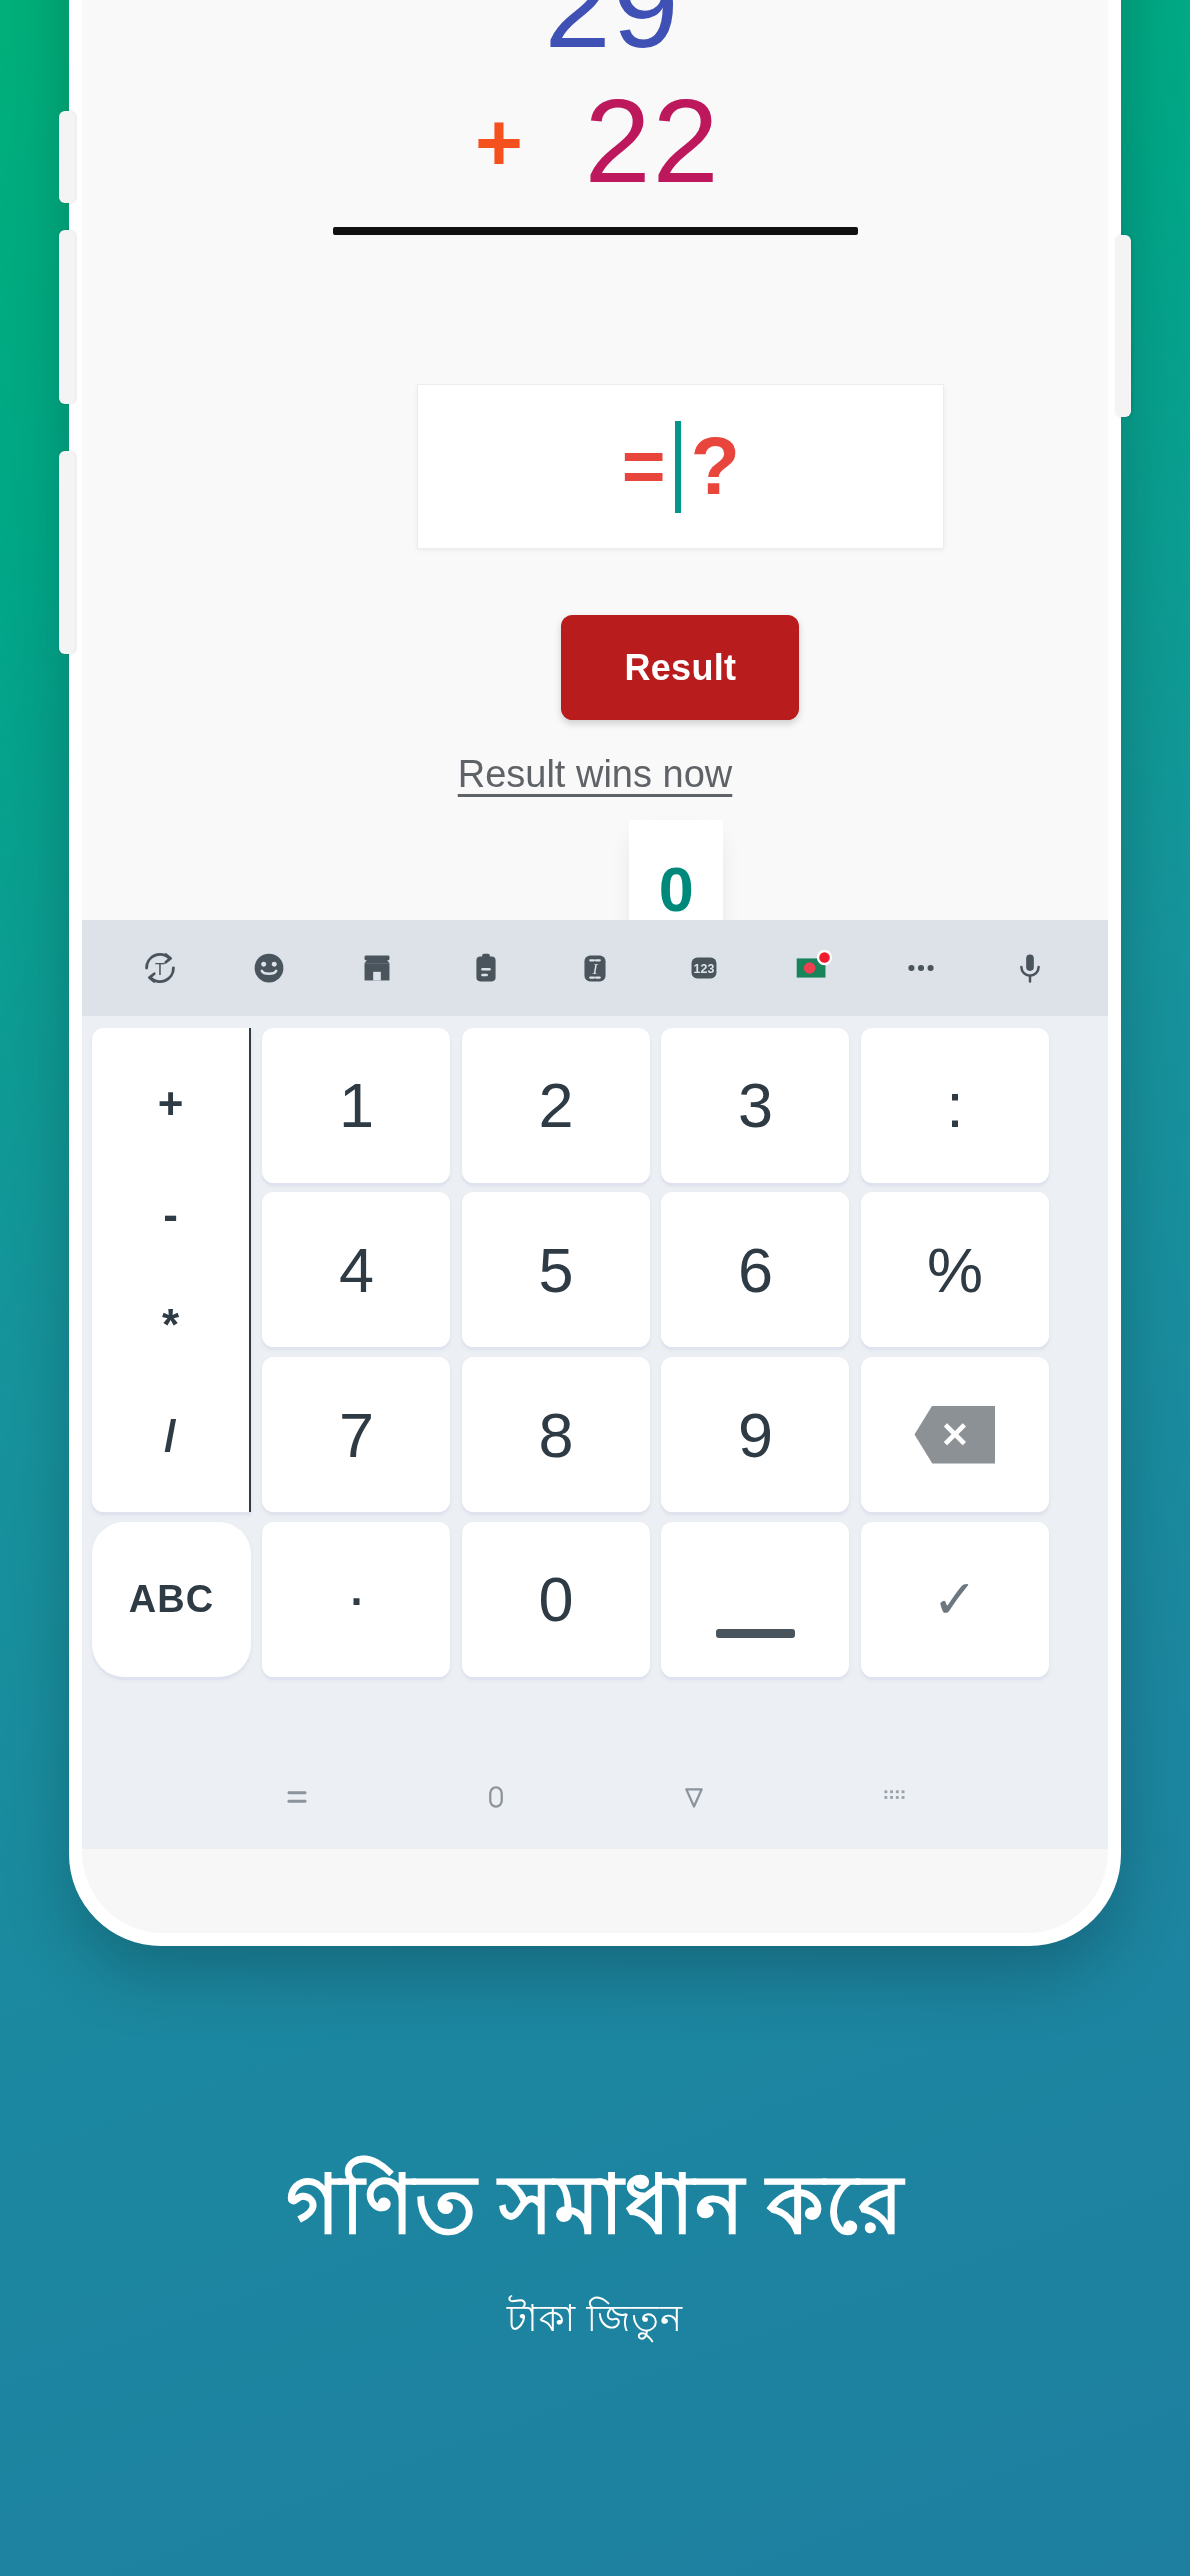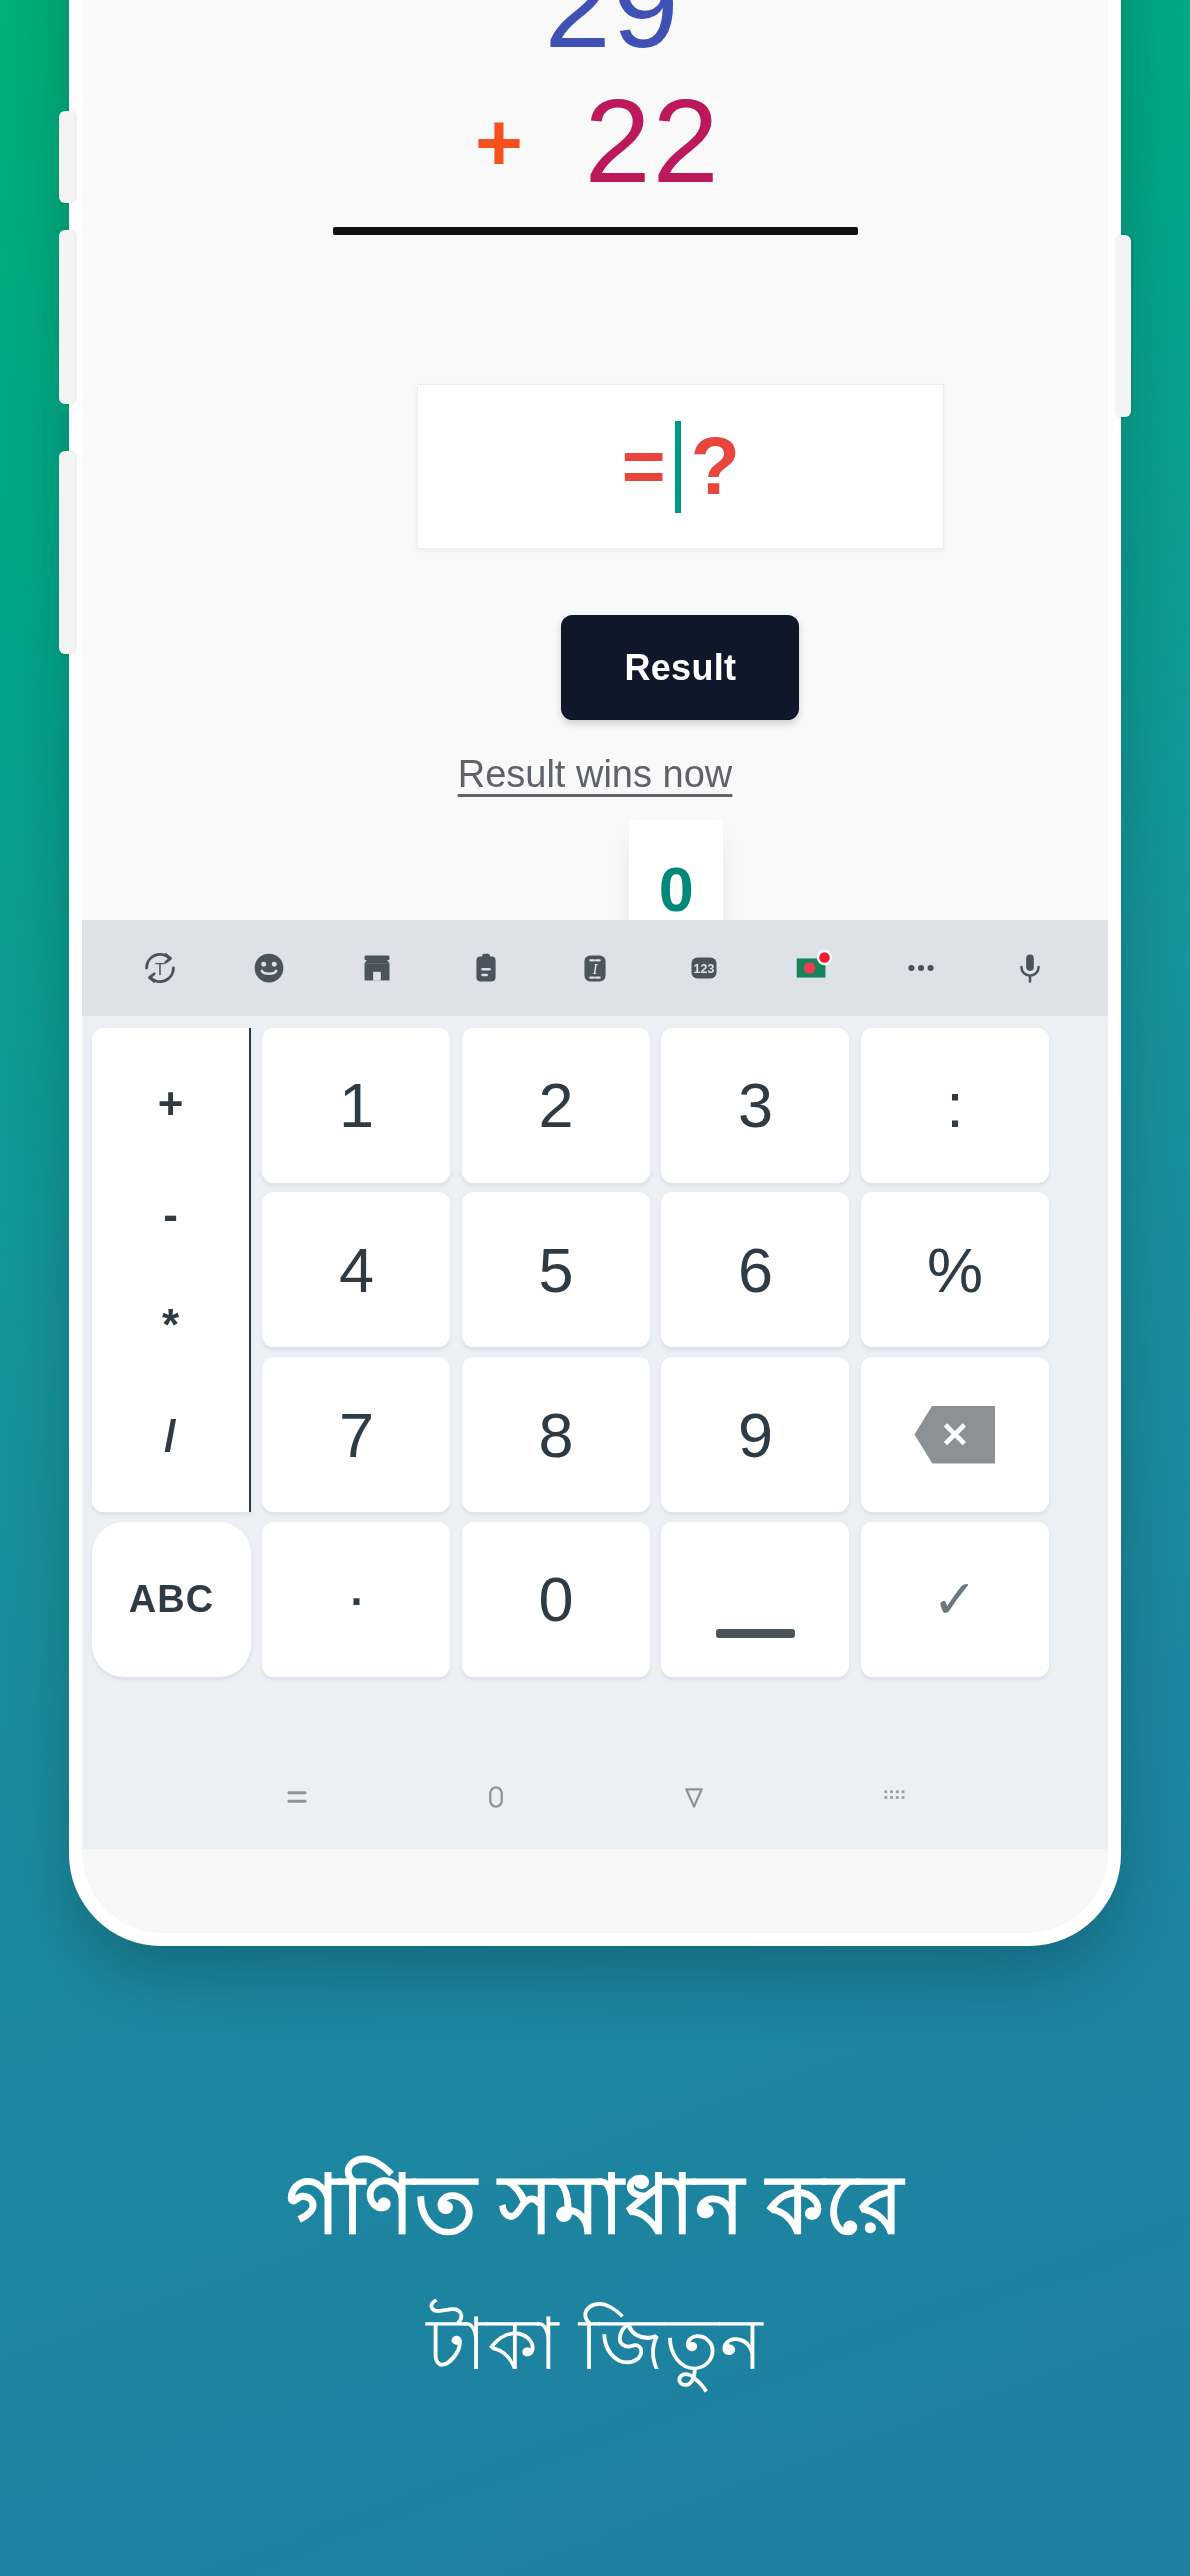--- a/index.html
+++ b/index.html
@@ -69,21 +69,21 @@
     box-shadow:0 1.9px 4.8px rgba(0,0,0,.06);
     display:flex; align-items:center; justify-content:center;
   }
   #eq-sign{ font-size:75px; font-weight:700; color:#E8453C; line-height:1;}
   #caret{ width:5.8px; height:92px; background:#009688; margin:0 9.6px;}
   #q-mark{ font-size:81px; font-weight:700; color:#E8453C; line-height:1;}
 
   
   #result-button{
     position:absolute; left:479px; top:822px; width:238px; height:105px;
-    background:#0f172a; border:none; border-radius:11.5px;
+    background:#b91c1c; border:none; border-radius:11.5px;
     color:#fff; font-size:36px; font-weight:700; letter-spacing:0.3px;
     box-shadow:0 3.8px 7.7px rgba(0,0,0,.16); cursor:pointer;
   }
 
   
   #wins-label{
     position:absolute; left:0; right:0; top:960px; text-align:center;
     font-size:38px; color:#5F6368; text-decoration:underline;
     text-underline-offset:6.7px;
   }
@@ -147,21 +147,21 @@
     padding:0 115px;
   }
   .nav-ico{ cursor:pointer; display:flex; align-items:center; justify-content:center; width:77px;height:58px;}
 
   
   #tagline{
     position:absolute; left:0; right:0; top:2161px; text-align:center; color:#fff;
     font-family:"Liberation Serif", serif;
   }
   #tagline-main{ font-size:82px; font-weight:700; letter-spacing:1px; line-height:1.1;}
-  #tagline-sub{ font-size:72px; font-weight:400; margin-top:38px; letter-spacing:1px;}
+  #tagline-sub{ font-size:37px; font-weight:400; margin-top:38px; letter-spacing:1px;}
 </style>
 </head>
 <body>
 
 <div id="phone-frame">
   <div class="side-btn" id="btn-left-1"></div>
   <div class="side-btn" id="btn-left-2"></div>
   <div class="side-btn" id="btn-left-3"></div>
   <div class="side-btn" id="btn-right-1"></div>
 

